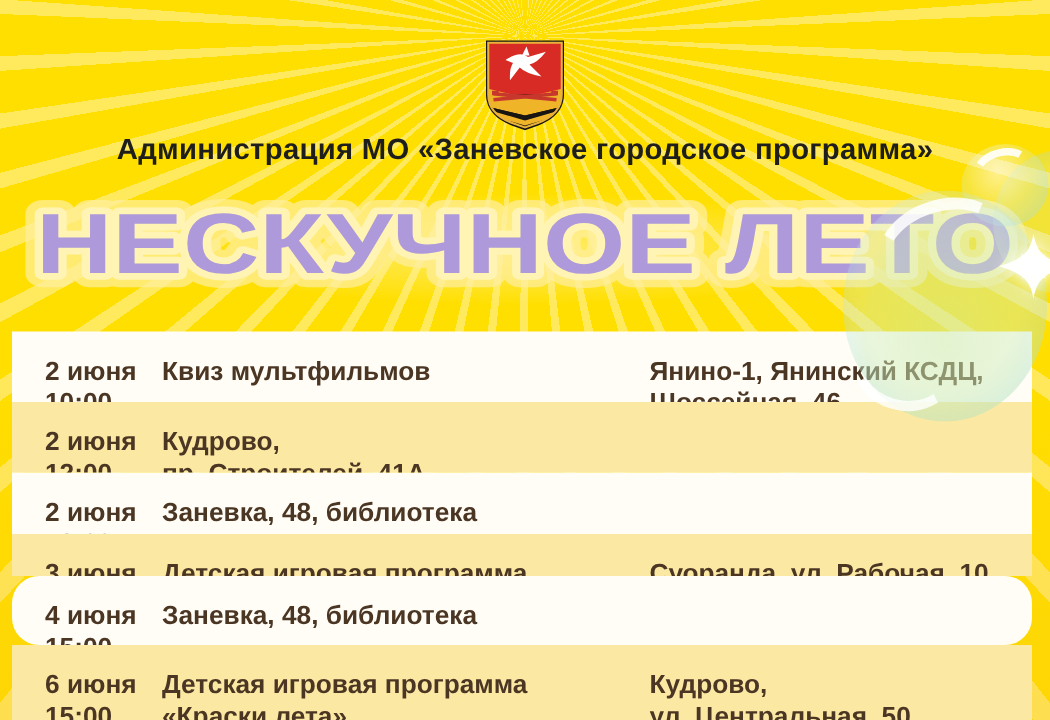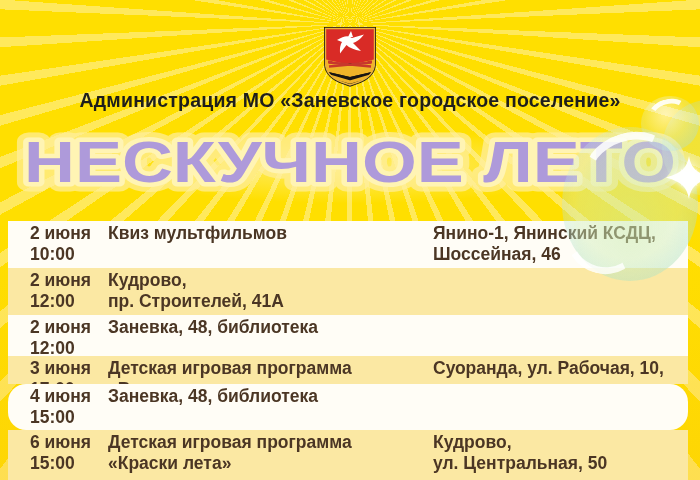--- a/index.html
+++ b/index.html
@@ -36,21 +36,21 @@
   .row:nth-child(odd){background:#FFFDF6;}
   .row:nth-child(even){background:#FBE8A3;}
   .row:nth-child(1){height:47px;}
   .row:nth-child(2){height:47px;}
   .row:nth-child(3){height:41px;}
   .row:nth-child(4){height:28px;}
   .row:nth-child(5){height:46px;border-radius:18px;}
   .row:nth-child(6){height:62px;}
   .cell{
     font-size:17.5px;line-height:20.5px;font-weight:700;color:#4B3624;
-    white-space:pre-line;padding-top:2px;overflow:hidden;
+    white-space:pre-line;padding-top:16px;overflow:hidden;
   }
   .c-when{padding-left:22px;}
 
   
   .bubble{position:absolute;border-radius:50%;pointer-events:none;}
   .b-mid{
     left:662px;top:100px;width:92px;height:96px;opacity:.75;
     background:
       radial-gradient(ellipse at 45% 55%, rgba(205,238,205,0.35) 55%, rgba(130,205,235,0.45) 88%, rgba(255,255,255,0.4) 100%);
   }
@@ -106,21 +106,21 @@
     <path d="M6,50 L30,57 L54,50" stroke="#F0B429" stroke-width="3.2" fill="none"></path>
     <path d="M9,41.5 L51,37.5 M9,37.5 L51,41.5" stroke="#C8372C" stroke-width="2.4"></path>
     <rect x="8" y="35.5" width="4.5" height="3" fill="#C8372C"></rect>
     <rect x="47.5" y="35.5" width="4.5" height="3" fill="#C8372C"></rect>
     <path d="M17,15 Q27,8.5 32,13 L44,9.5 Q38,17 33,18 L41,26 Q30.5,24 26.5,20 L20,28.5 Q19.5,20.5 22,17 Z" fill="#FFFFFF"></path>
     <path d="M28,12 L31,6 L33,12 Z" fill="#FFFFFF"></path>
   </g>
   <path d="M5.5,3.5 L54.5,3.5 L54.5,38 C54.5,48.5 46,54.2 38.5,57 L30,60 L21.5,57 C14,54.2 5.5,48.5 5.5,38 Z" fill="none" stroke="#E9B33B" stroke-width="1.4"></path>
 </svg>
 
-<div class="org">Администрация МО «Заневское городское поселение»</div>
+<div class="org">Администрация МО «Заневское городское программа»</div>
 
 <svg class="title-svg" width="690" height="78" viewBox="0 0 690 78">
   <text x="345" y="58" text-anchor="middle" textLength="652" lengthAdjust="spacingAndGlyphs" font-family="Liberation Sans, sans-serif" font-weight="bold" font-size="57" fill="none" stroke="#FFEFA0" stroke-width="19" stroke-linejoin="round" opacity="0.7">НЕСКУЧНОЕ ЛЕТО</text>
   <text x="345" y="58" text-anchor="middle" textLength="652" lengthAdjust="spacingAndGlyphs" font-family="Liberation Sans, sans-serif" font-weight="bold" font-size="57" fill="#AE9ADA" stroke="#FFF4B4" stroke-width="9" stroke-linejoin="round" paint-order="stroke">НЕСКУЧНОЕ ЛЕТО</text>
 </svg>
 
 <div class="events">
   <div class="row">
     <div class="cell c-when">2 июня
 10:00</div>

